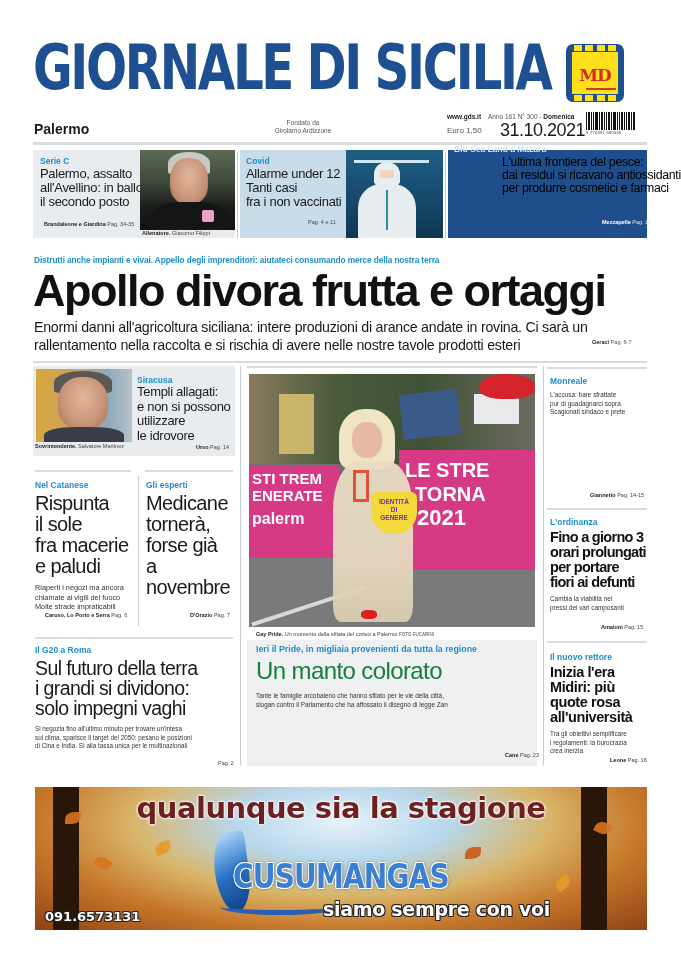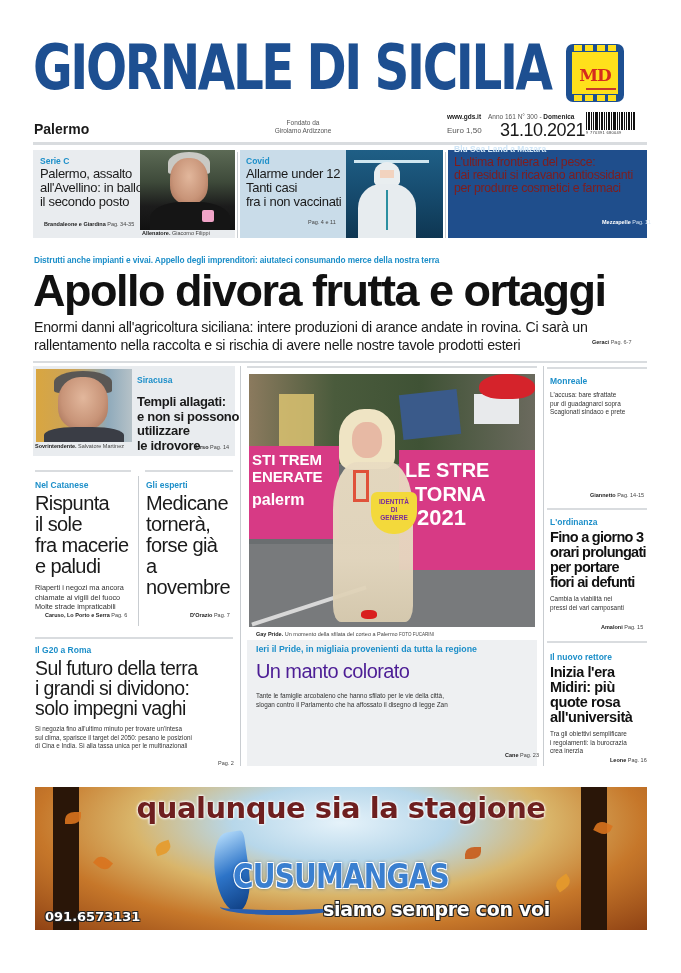--- a/index.html
+++ b/index.html
@@ -49,21 +49,21 @@
   .face { position: absolute; border-radius: 45% 45% 40% 40%; background: radial-gradient(ellipse at 50% 40%, #e2b79c 0%, #c89478 60%, #a06b52 100%); }
   .hair { position: absolute; background: #c9c9c4; border-radius: 50% 50% 10% 10%; }
   .shirt-logo { position: absolute; width: 12px; height: 12px; background: #f0a3c7; border-radius: 2px; }
   .teaser2 { left: 240px; top: 150px; width: 203px; height: 88px; background: #c9dce9; }
   .teaser2-photo { left: 346px; top: 150px; width: 97px; height: 88px; background: linear-gradient(180deg,#1f5f86 0%,#164b6e 50%,#0e3652 100%); overflow: hidden; }
   .teaser3 { left: 448px; top: 150px; width: 199px; height: 88px; background: #1f4e8c; }
 
   .kicker { font-size: 8.5px; font-weight: bold; color: #1d8fc9; }
   .kicker.light { color: #cfe5f6; }
   .t-head { font-size: 13px; line-height: 14px; color: #1a1a1a; letter-spacing: -0.3px; }
-  .t-head.white { color: #7f1d1d; }
+  .t-head.white { color: #000000; margin-left: 48px; }
   .byline { font-size: 5.5px; color: #444; }
   .byline b { color: #1a1a1a; }
   .byline.white { color: #d4e3f3; }
   .byline.white b { color: #fff; }
   .caption { font-size: 5.5px; color: #444; }
   .caption b { color: #1a1a1a; }
 
   
   .main-kicker { left: 34px; top: 255px; font-size: 8.3px; font-weight: bold; color: #1d8fc9; letter-spacing: -0.1px; }
   .main-headline {
@@ -79,21 +79,21 @@
   .siracusa-photo { left: 36px; top: 369px; width: 96px; height: 73px; background: linear-gradient(90deg,#d9a640 0%,#caa35a 40%,#8faabb 75%,#b6c2c8 100%); overflow: hidden; }
   .rule-thin { height: 2px; background: #d9dcdf; }
   .vline { width: 1px; background: #c9cdd1; }
 
   .col-head { font-size: 20px; line-height: 21px; color: #1a1a1a; letter-spacing: -0.6px; }
   .small-body { font-size: 7.3px; line-height: 9.5px; color: #333; }
 
   
   .pride-photo { left: 249px; top: 374px; width: 286px; height: 253px; overflow: hidden; background: #6a6e70; }
   .pride-box { left: 247px; top: 640px; width: 290px; height: 126px; background: #eef0f2; }
-  .pride-head { font-size: 20px; line-height: 32px; color: #4c1d95; letter-spacing: -0.6px; }
+  .pride-head { font-size: 24px; line-height: 32px; color: #15803d; letter-spacing: -0.6px; }
 
   
   .r-head { font-size: 14.5px; line-height: 15px; font-weight: bold; color: #111; letter-spacing: -0.4px; }
 
   
   .ad { left: 35px; top: 787px; width: 612px; height: 143px; overflow: hidden;
     background: radial-gradient(ellipse at 50% 25%, #e5f2fa 0%, #b7d7ea 25%, #d9b56a 48%, #c6772a 70%, #8f4214 100%); }
   .ad-tree-l { position: absolute; left: 18px; top: 0; width: 26px; height: 143px; background: #2a1608; }
   .ad-tree-r { position: absolute; right: 40px; top: 0; width: 26px; height: 143px; background: #2a1608; }
   .ad-title { position: absolute; left: 0; right: 0; top: 4px; text-align: center;
@@ -233,21 +233,21 @@
 
 <div class="abs siracusa-box"></div>
 <div class="abs siracusa-photo">
   <div class="hair" style="left:18px;top:2px;width:58px;height:22px;background:#5a5754;"></div>
   <div class="face" style="left:22px;top:8px;width:50px;height:52px;"></div>
   <div class="abs" style="left:8px;top:58px;width:80px;height:20px;background:#3a3d45;border-radius:40% 40% 0 0;"></div>
 </div>
 <div class="abs caption" style="left:35px;top:443px;"><b>Sovrintendente.</b> <span>Salvatore Martinez</span></div>
 <div class="abs" style="left:137px;top:375px;">
   <div class="kicker">Siracusa</div>
-  <div class="t-head" style="margin-top:10px;font-size:13px;line-height:14.5px;font-weight:bold;">
+  <div class="t-head" style="margin-top:0;font-size:13px;line-height:14.5px;">
     <div>Templi allagati:</div>
     <div>e non si possono</div>
     <div>utilizzare</div>
     <div>le idrovore</div>
   </div>
 </div>
 <div class="abs byline" style="left:196px;top:444px;"><b>Urso</b> <span>Pag. 14</span></div>
 
 <div class="abs rule-thin" style="left:35px;top:470px;width:96px;"></div>
 <div class="abs rule-thin" style="left:145px;top:470px;width:88px;"></div>
@@ -303,21 +303,21 @@
 
   <div class="abs" style="left:0;top:0;width:286px;height:90px;background:linear-gradient(90deg,#8b7a5e 0%,#4a5b3c 30%,#3f5235 60%,#6b6a5e 100%);"></div>
   <div class="abs" style="left:30px;top:20px;width:35px;height:60px;background:#e2c873;opacity:0.8;"></div>
   <div class="abs" style="left:152px;top:18px;width:58px;height:45px;background:#3a5a8a;transform:rotate(-6deg);"></div>
   <div class="abs" style="left:225px;top:20px;width:45px;height:30px;background:#e8eaec;"></div>
   <div class="abs" style="left:230px;top:0;width:56px;height:25px;background:#d5232b;border-radius:50% 50% 40% 40%;"></div>
 
   <div class="abs" style="left:0;top:170px;width:286px;height:83px;background:#787a7c;"></div>
   <div class="abs" style="left:0;top:230px;width:120px;height:4px;background:#d8d8d8;transform:rotate(-18deg);"></div>
 
-  <div class="abs" style="left:0;top:72px;width:90px;height:93px;background:#d73a85;">
+  <div class="abs" style="left:0;top:91px;width:90px;height:93px;background:#d73a85;">
     <div style="color:#fff;font-weight:bold;font-size:15px;line-height:17px;padding:5px 0 0 3px;">
       <div>STI TREM</div>
       <div>ENERATE</div>
       <div style="font-size:16px;margin-top:6px;">palerm</div>
     </div>
   </div>
   <div class="abs" style="left:150px;top:76px;width:136px;height:120px;background:#d73a85;">
     <div style="color:#fff;font-weight:bold;font-size:20px;line-height:24px;padding:8px 0 0 6px;">
       <div>LE STRE</div>
       <div style="padding-left:10px;">TORNA</div>

